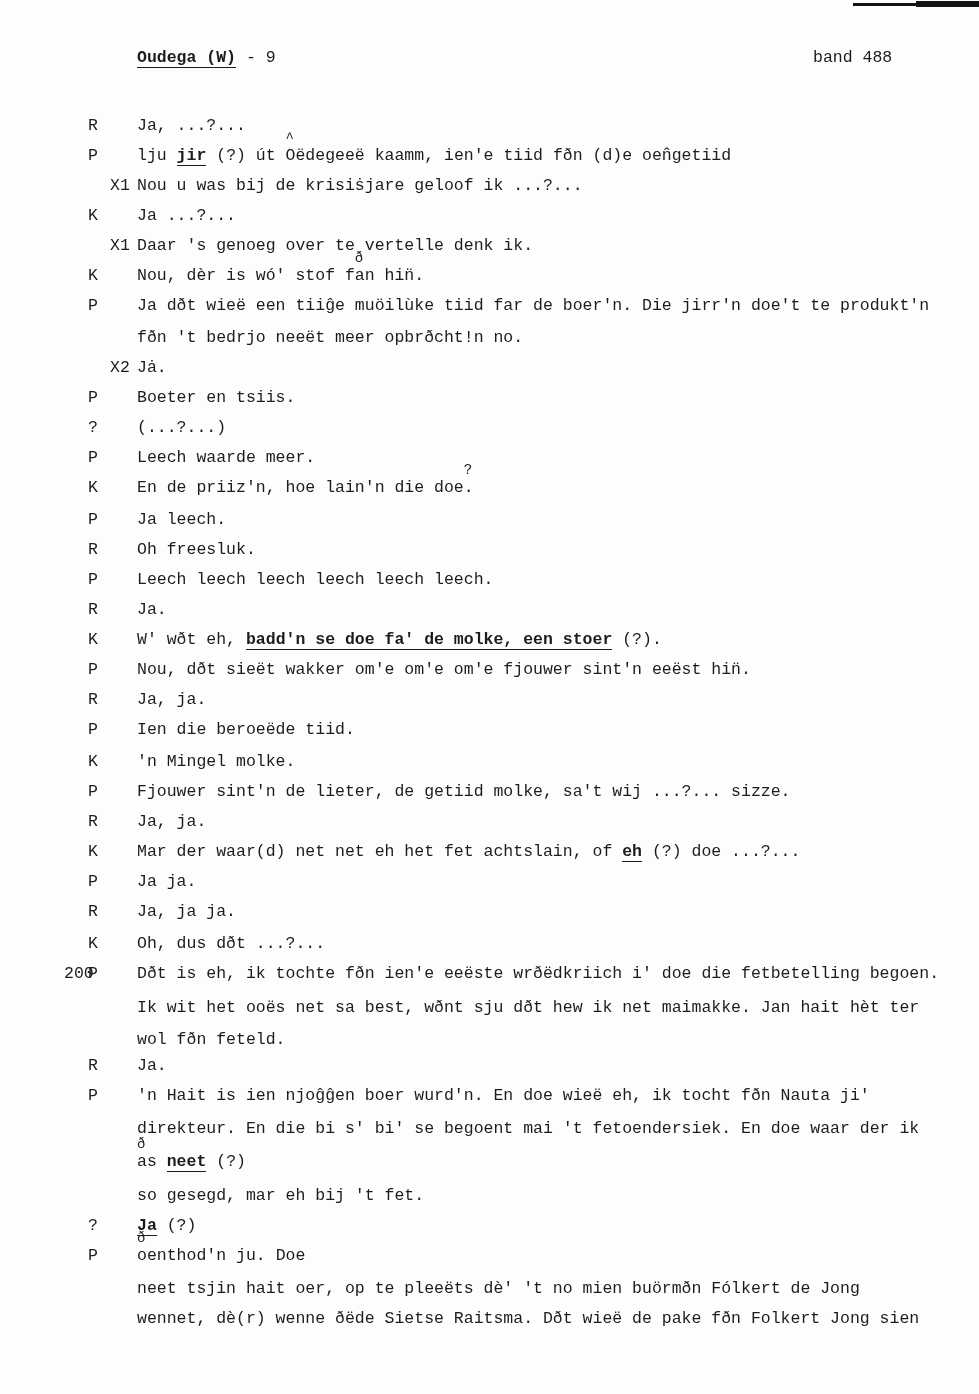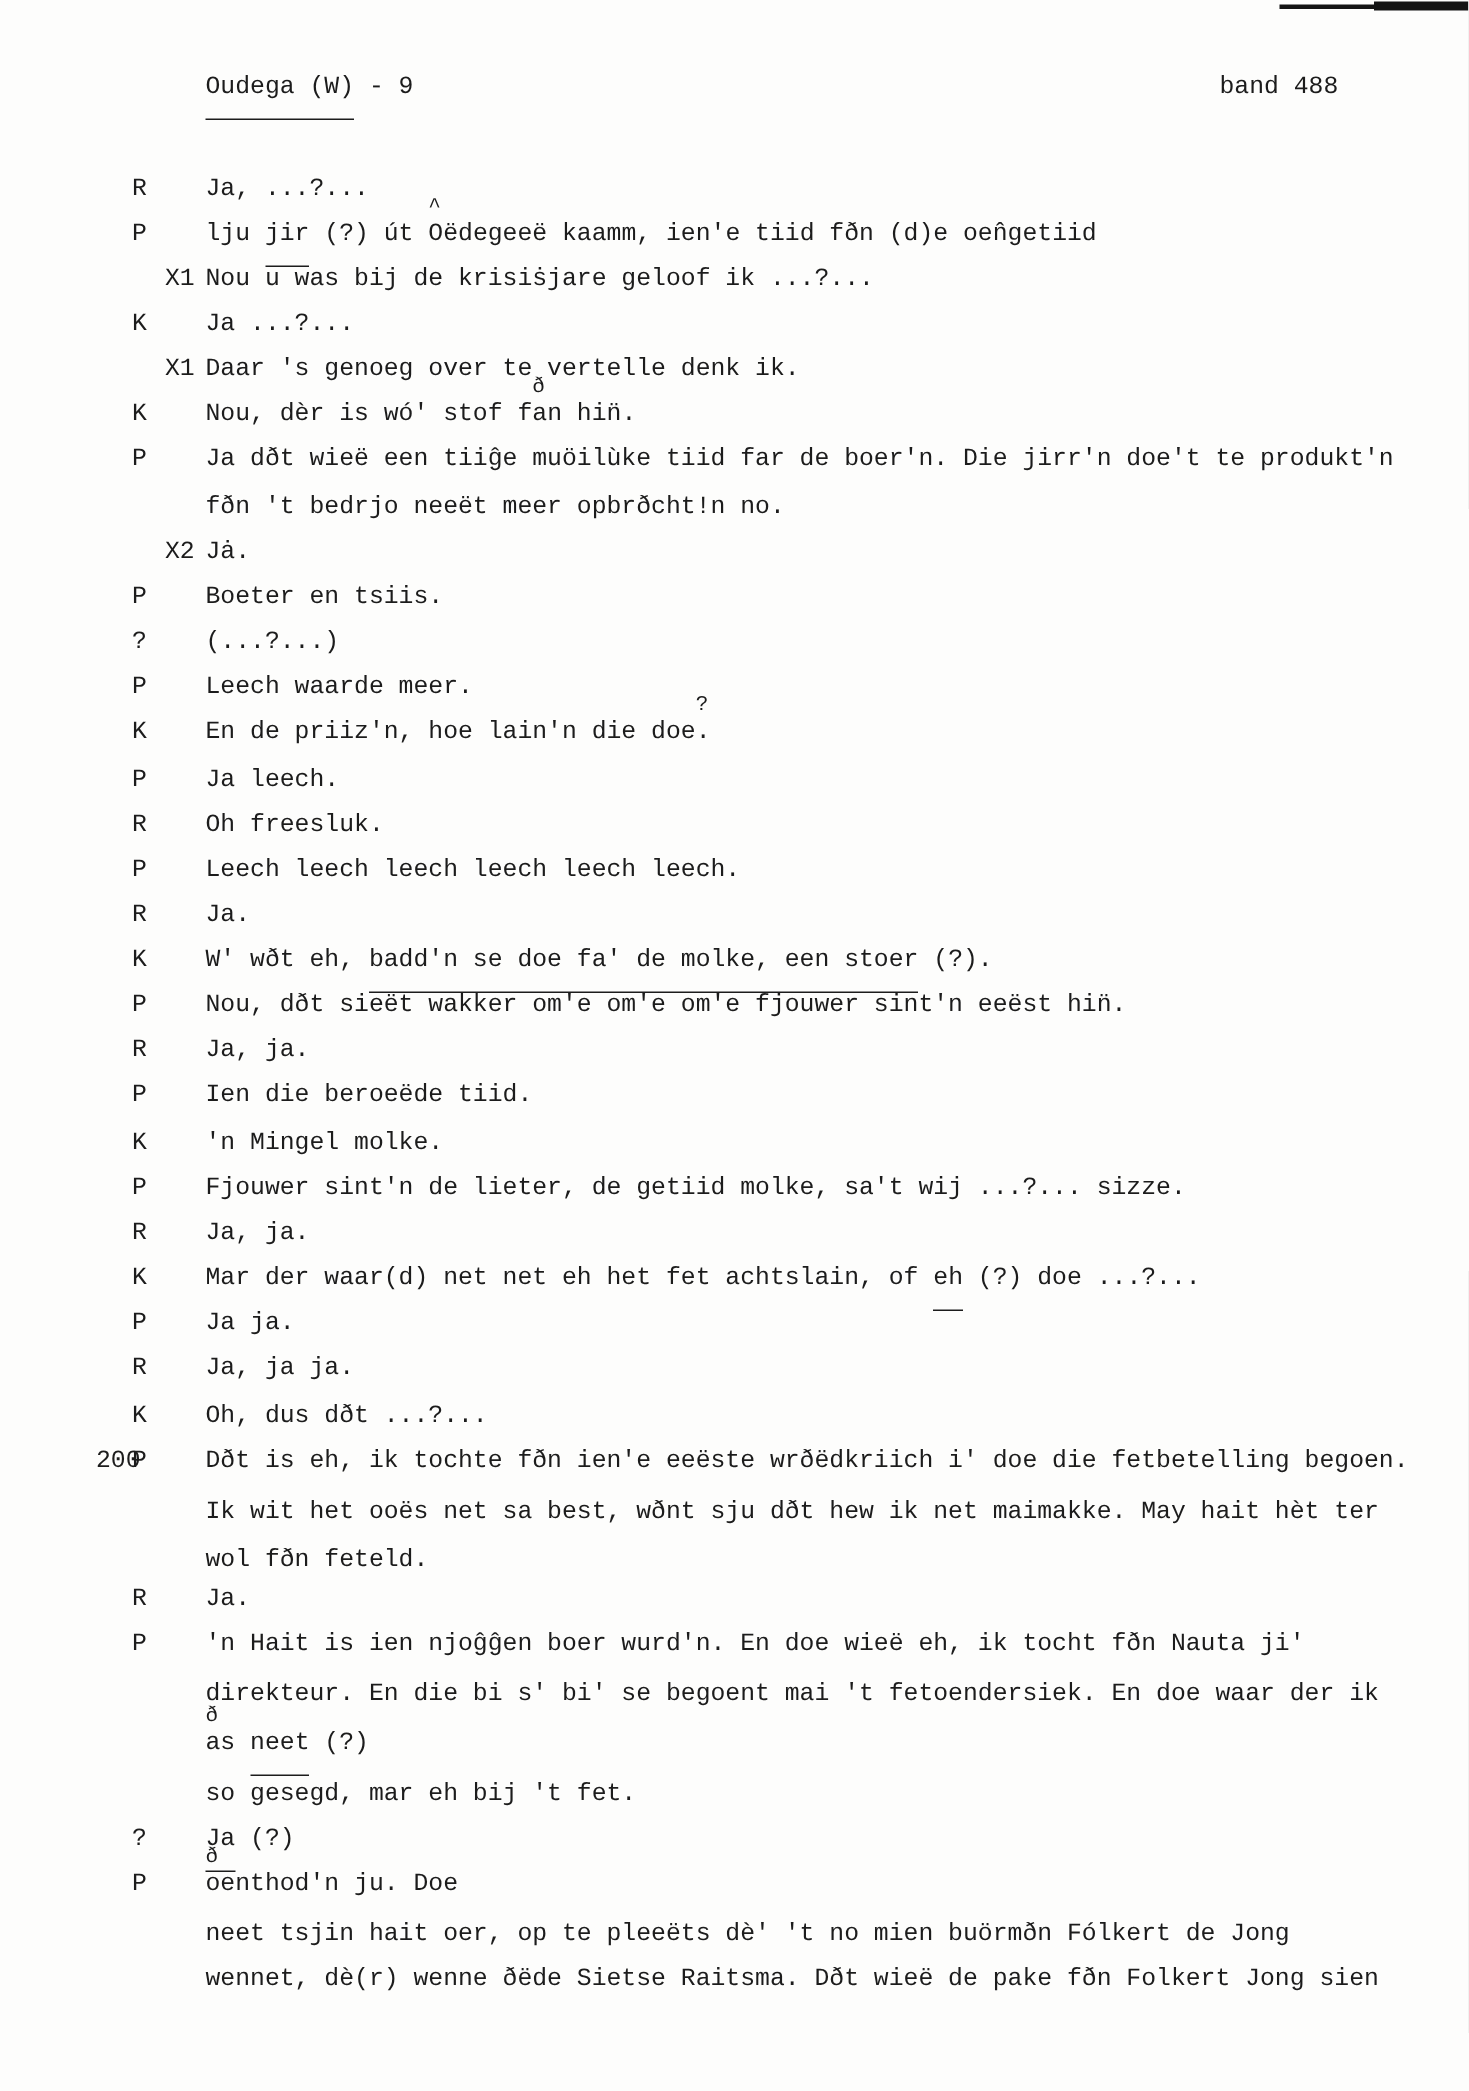--- a/index.html
+++ b/index.html
@@ -12,21 +12,21 @@
     overflow: hidden;
     font-family: "Liberation Mono", "DejaVu Sans Mono", monospace;
     color: #1c1c1c;
   }
   .scan-mark { position: absolute; background: #141414; }
   .scan-mark.m1 { left: 853px; top: 3px; width: 70px; height: 3px; }
   .scan-mark.m2 { left: 916px; top: 1px; width: 63px; height: 6px; }
   .hline { position: absolute; top: 48px; font-size: 16.5px; white-space: pre; line-height: 1.2; }
   .hleft { left: 137px; }
   .hright { left: 813px; }
-  .u { border-bottom: 1.7px solid #1c1c1c; padding-bottom: 12px; }
+  .u { border-bottom: 1.7px solid #1c1c1c; padding-bottom: 0; font-weight: bold; }
   .line {
     position: absolute;
     left: 0; width: 979px;
     font-size: 16.5px;
     line-height: 1.2;
     white-space: pre;
   }
   .num     { position: absolute; left: 64px; }
   .speaker { position: absolute; left: 88px; }
   .speaker.xsp { left: 110px; }
@@ -72,21 +72,21 @@
       <div class="line" style="top: 690px;"><span class="speaker">R</span><span class="text"><span>Ja, ja.</span></span></div>
       <div class="line" style="top: 720px;"><span class="speaker">P</span><span class="text"><span>Ien die beroeëde tiid.</span></span></div>
       <div class="line" style="top: 752px;"><span class="speaker">K</span><span class="text"><span>'n Mingel molke.</span></span></div>
       <div class="line" style="top: 782px;"><span class="speaker">P</span><span class="text"><span>Fjouwer sint'n de lieter, de getiid molke, sa't wij ...?... sizze.</span></span></div>
       <div class="line" style="top: 812px;"><span class="speaker">R</span><span class="text"><span>Ja, ja.</span></span></div>
       <div class="line" style="top: 842px;"><span class="speaker">K</span><span class="text"><span>Mar der waar(d) net net eh het fet achtslain, of </span><span class="u">eh</span><span> (?) doe ...?...</span></span></div>
       <div class="line" style="top: 872px;"><span class="speaker">P</span><span class="text"><span>Ja ja.</span></span></div>
       <div class="line" style="top: 902px;"><span class="speaker">R</span><span class="text"><span>Ja, ja ja.</span></span></div>
       <div class="line" style="top: 934px;"><span class="speaker">K</span><span class="text"><span>Oh, dus dðt ...?...</span></span></div>
       <div class="line" style="top: 964px;"><span class="num">200</span><span class="speaker">P</span><span class="text"><span>Dðt is eh, ik tochte fðn ien'e eeëste wrðëdkriich i' doe die fetbetelling begoen.</span></span></div>
-      <div class="line" style="top: 998px;"><span class="text"><span>Ik wit het ooës net sa best, wðnt sju dðt hew ik net maimakke. May hait hèt ter</span></span></div>
+      <div class="line" style="top: 998px;"><span class="text"><span>Ik wit het ooës net sa best, wðnt sju dðt hew ik net maimakke. Jan hait hèt ter</span></span></div>
       <div class="line" style="top: 1030px;"><span class="text"><span>wol fðn feteld.</span></span></div>
       <div class="line" style="top: 1056px;"><span class="speaker">R</span><span class="text"><span>Ja.</span></span></div>
       <div class="line" style="top: 1086px;"><span class="speaker">P</span><span class="text"><span>'n Hait is ien njoĝĝen boer wurd'n. En doe wieë eh, ik tocht fðn Nauta ji'</span></span></div>
       <div class="line" style="top: 1119px;"><span class="text"><span>direkteur. En die bi s' bi' se begoent mai 't fetoendersiek. En doe waar der ik</span></span></div>
       <div class="line" style="top: 1152px;"><span class="text"><span class="supw"><span class="supm">ð</span>a</span><span>s </span><span class="u">neet</span><span> (?)</span></span></div>
       <div class="line" style="top: 1186px;"><span class="text"><span>so gesegd, mar eh bij 't fet.</span></span></div>
       <div class="line" style="top: 1216px;"><span class="speaker">?</span><span class="text"><span class="u">Ja</span><span> (?)</span></span></div>
       <div class="line" style="top: 1246px;"><span class="speaker">P</span><span class="text"><span class="supw"><span class="supm">ð</span>o</span><span>enthod'n ju. Doe</span></span></div>
       <div class="line" style="top: 1279px;"><span class="text"><span>neet tsjin hait oer, op te pleeëts dè' 't no mien buörmðn Fólkert de Jong</span></span></div>
       <div class="line" style="top: 1309px;"><span class="text"><span>wennet, dè(r) wenne ðëde Sietse Raitsma. Dðt wieë de pake fðn Folkert Jong sien</span></span></div>

